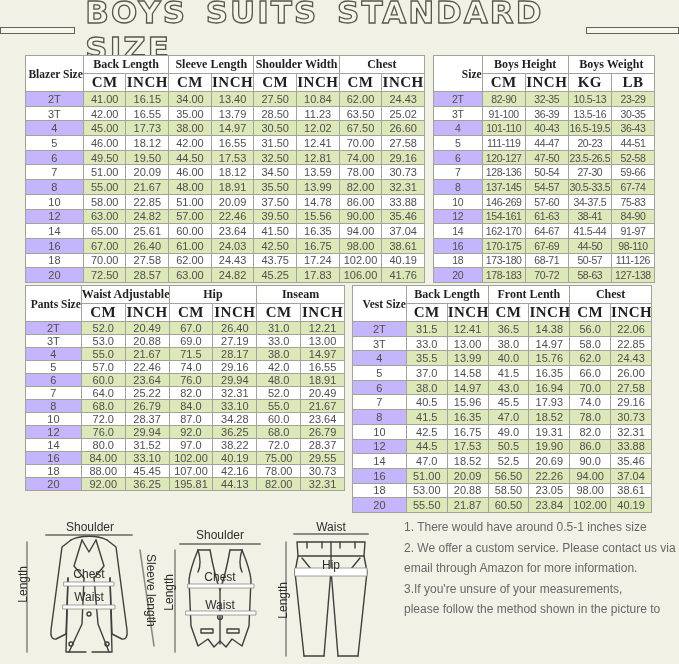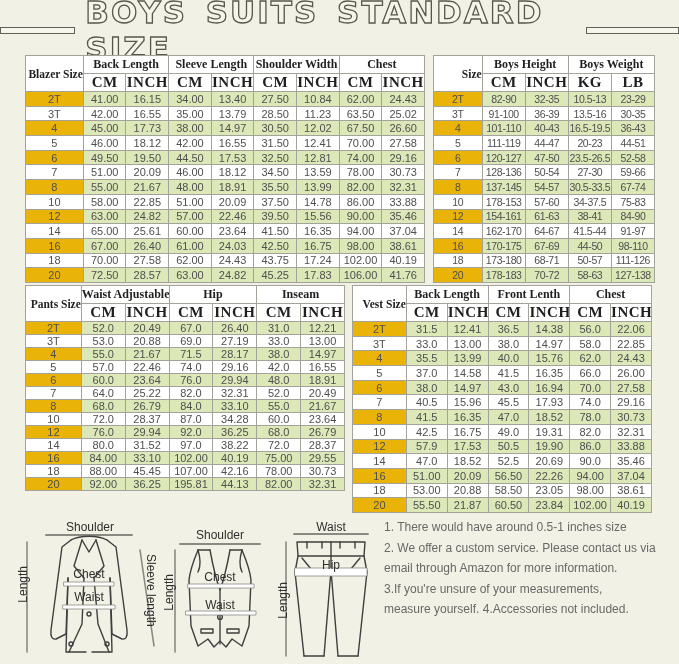--- a/index.html
+++ b/index.html
@@ -19,21 +19,21 @@
   .tbl{position:absolute;background:#fff;}
   .tbl table{width:100%;height:100%;border-collapse:collapse;table-layout:fixed;background:#fff;}
   .tbl th,.tbl td{border:1px solid var(--border,#a3a39b);text-align:center;padding:0;
                   overflow:hidden;white-space:nowrap;}
   .tbl th{font-family:"Liberation Serif",serif;font-weight:bold;color:var(--header-text,#1f1f1f);background:#fff;}
   .tbl th.corner{font-size:11.5px;text-align:right;}
   .tbl th.group{font-size:12px;height:17px;}
   .tbl th.unit{font-size:15px;height:15px;letter-spacing:.5px;}
   .tbl td{font-size:11px;color:var(--data-text,#4f4f4f);background:#fff;}
   .tbl tr.hl td{background:var(--row-highlight,#dce8b8);}
-  .tbl tr.hl td.size{background:#eab308;}
+  .tbl tr.hl td.size{background:#c4b5fd;}
   .t-blazer{left:25px;top:55px;width:400px;height:228px;}
   .t-hw{left:433px;top:55px;width:222px;height:228px;}
   .t-hw td{font-size:10.5px;letter-spacing:-.4px;}
   .t-pants{left:25px;top:285px;width:320px;height:176px;}
   .t-vest{left:352px;top:285px;width:300px;height:228px;}
 
   
   .figure{position:absolute;}
   .fig-jacket{left:14px;top:514px;width:152px;height:150px;}
   .fig-vest{left:168px;top:514px;width:110px;height:150px;}
@@ -50,21 +50,21 @@
   .fig-vest .l-shoulder{left:8px;top:14px;width:88px;}
   .fig-vest .l-length{left:-6px;top:60px;}
   .fig-vest .l-chest{left:24px;top:56px;width:56px;}
   .fig-vest .l-waist{left:22px;top:84px;width:60px;}
   .fig-pants .l-waist{left:18px;top:6px;width:66px;}
   .fig-pants .l-hip{left:28px;top:44px;width:46px;}
   .fig-pants .l-length{left:-4px;top:68px;}
 
   
   .notes{position:absolute;left:384px;top:517px;width:292px;}
-  .notes div{font-size:12px;line-height:20.5px;color:var(--note-text,#686868);white-space:nowrap;}
+  .notes div{font-size:12px;line-height:20.5px;color:var(--note-text,#686868);white-space:nowrap;margin-left:20px;}
 </style>
 </head>
 <body>
 
 <div class="page">
 
   <div class="title-row">
     <span class="title-line"></span>
     <h1 class="title">BOYS SUITS STANDARD SIZE</h1>
     <span class="title-line right"></span>
@@ -316,21 +316,21 @@
           </tr>
           <tr class="hl">
             <td class="size">8</td>
             <td>137-145</td>
             <td>54-57</td>
             <td>30.5-33.5</td>
             <td>67-74</td>
           </tr>
           <tr>
             <td class="size">10</td>
-            <td>178-153</td>
+            <td>146-269</td>
             <td>57-60</td>
             <td>34-37.5</td>
             <td>75-83</td>
           </tr>
           <tr class="hl">
             <td class="size">12</td>
             <td>154-161</td>
             <td>61-63</td>
             <td>38-41</td>
             <td>84-90</td>
@@ -609,21 +609,21 @@
             <td class="size">10</td>
             <td>42.5</td>
             <td>16.75</td>
             <td>49.0</td>
             <td>19.31</td>
             <td>82.0</td>
             <td>32.31</td>
           </tr>
           <tr class="hl">
             <td class="size">12</td>
-            <td>57.9</td>
+            <td>44.5</td>
             <td>17.53</td>
             <td>50.5</td>
             <td>19.90</td>
             <td>86.0</td>
             <td>33.88</td>
           </tr>
           <tr>
             <td class="size">14</td>
             <td>47.0</td>
             <td>18.52</td>
@@ -752,16 +752,16 @@
     <span class="flabel l-waist">Waist</span>
     <span class="flabel l-hip">Hip</span>
     <span class="flabel vlabel l-length">Length</span>
   </div>
 
   <div class="notes">
     <div>1. There would have around 0.5-1 inches size</div>
     <div>2. We offer a custom service. Please contact us via</div>
     <div>email through Amazon for more information.</div>
     <div>3.If you're unsure of your measurements,</div>
-    <div>measure yourself. 4.Accessories not included.</div>
+    <div>please follow the method shown in the picture to</div>
   </div>
 
 </div>
 
 </body></html>

